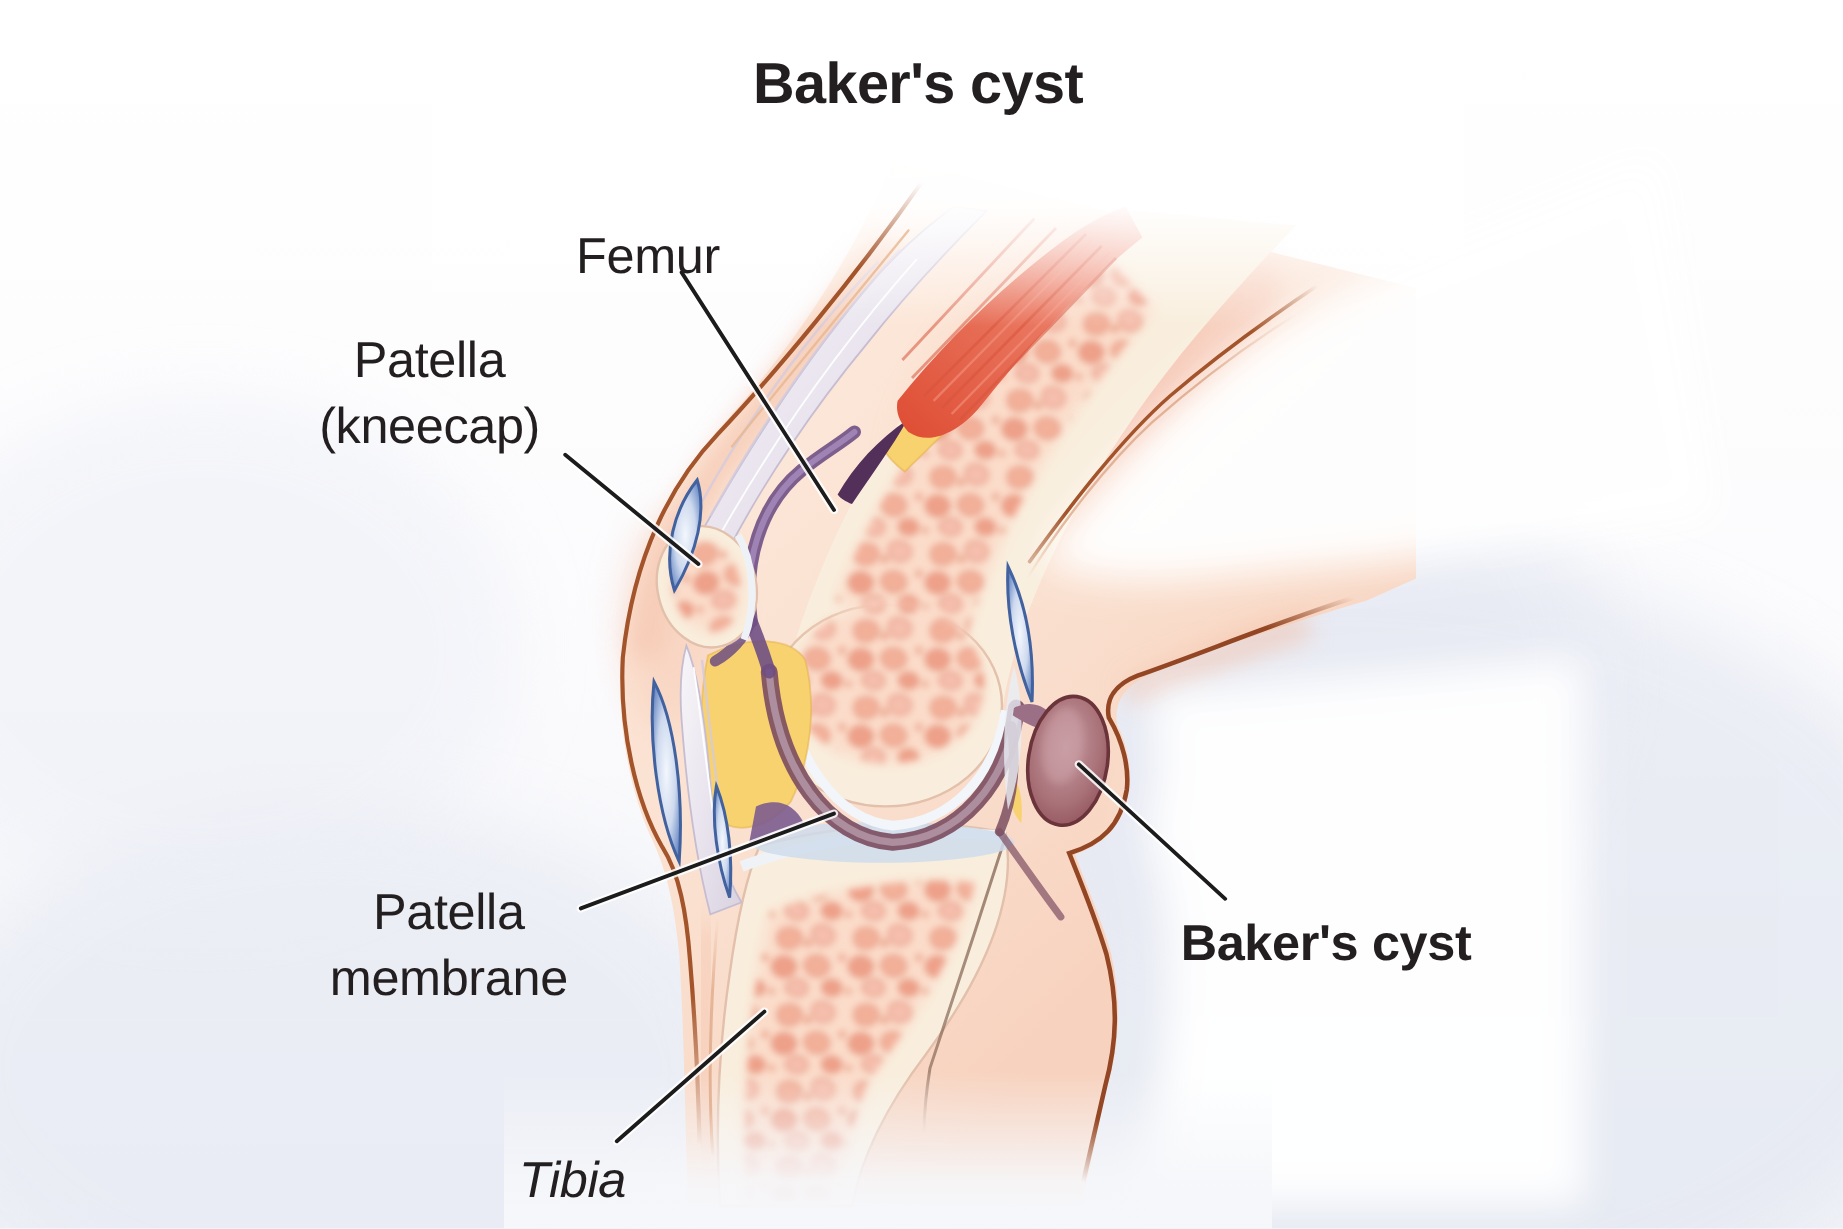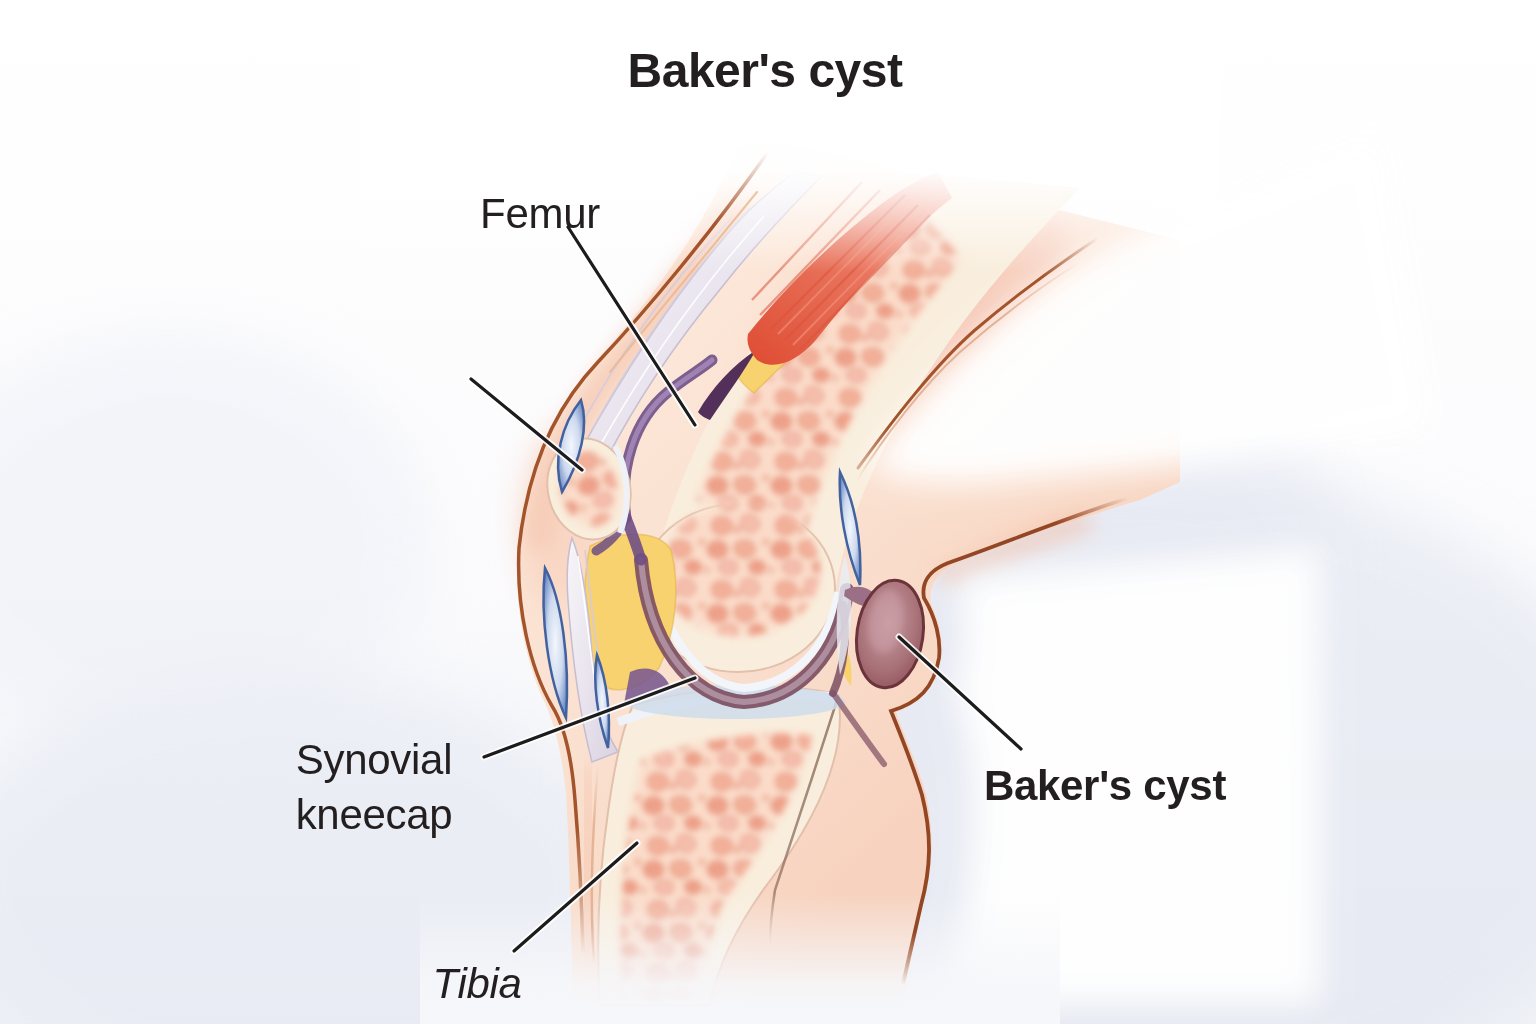--- a/index.html
+++ b/index.html
@@ -305,17 +305,18 @@
   </g>
   <g>
     <path d="M899,637 L1021,749" stroke="#ffffff" stroke-width="7" opacity="0.85"></path>
     <path d="M899,637 L1021,749" stroke="#1c1c1c" stroke-width="3.2"></path>
   </g>
 </g>
 </svg>
 
 <div class="lbl bold" id="fig-title">Baker's cyst</div>
 <div class="lbl" id="lbl-femur">Femur</div>
-<div class="lbl wrap" id="lbl-synovial">Synovial kneecap</div>
+<div class="lbl wrap" id="lbl-patella">Patella (kneecap)</div>
+<div class="lbl wrap" id="lbl-synovial">Patella membrane</div>
 <div class="lbl" id="lbl-tibia">Tibia</div>
 <div class="lbl bold" id="lbl-cyst">Baker's cyst</div>
 
 </div>
 
 </body></html>

